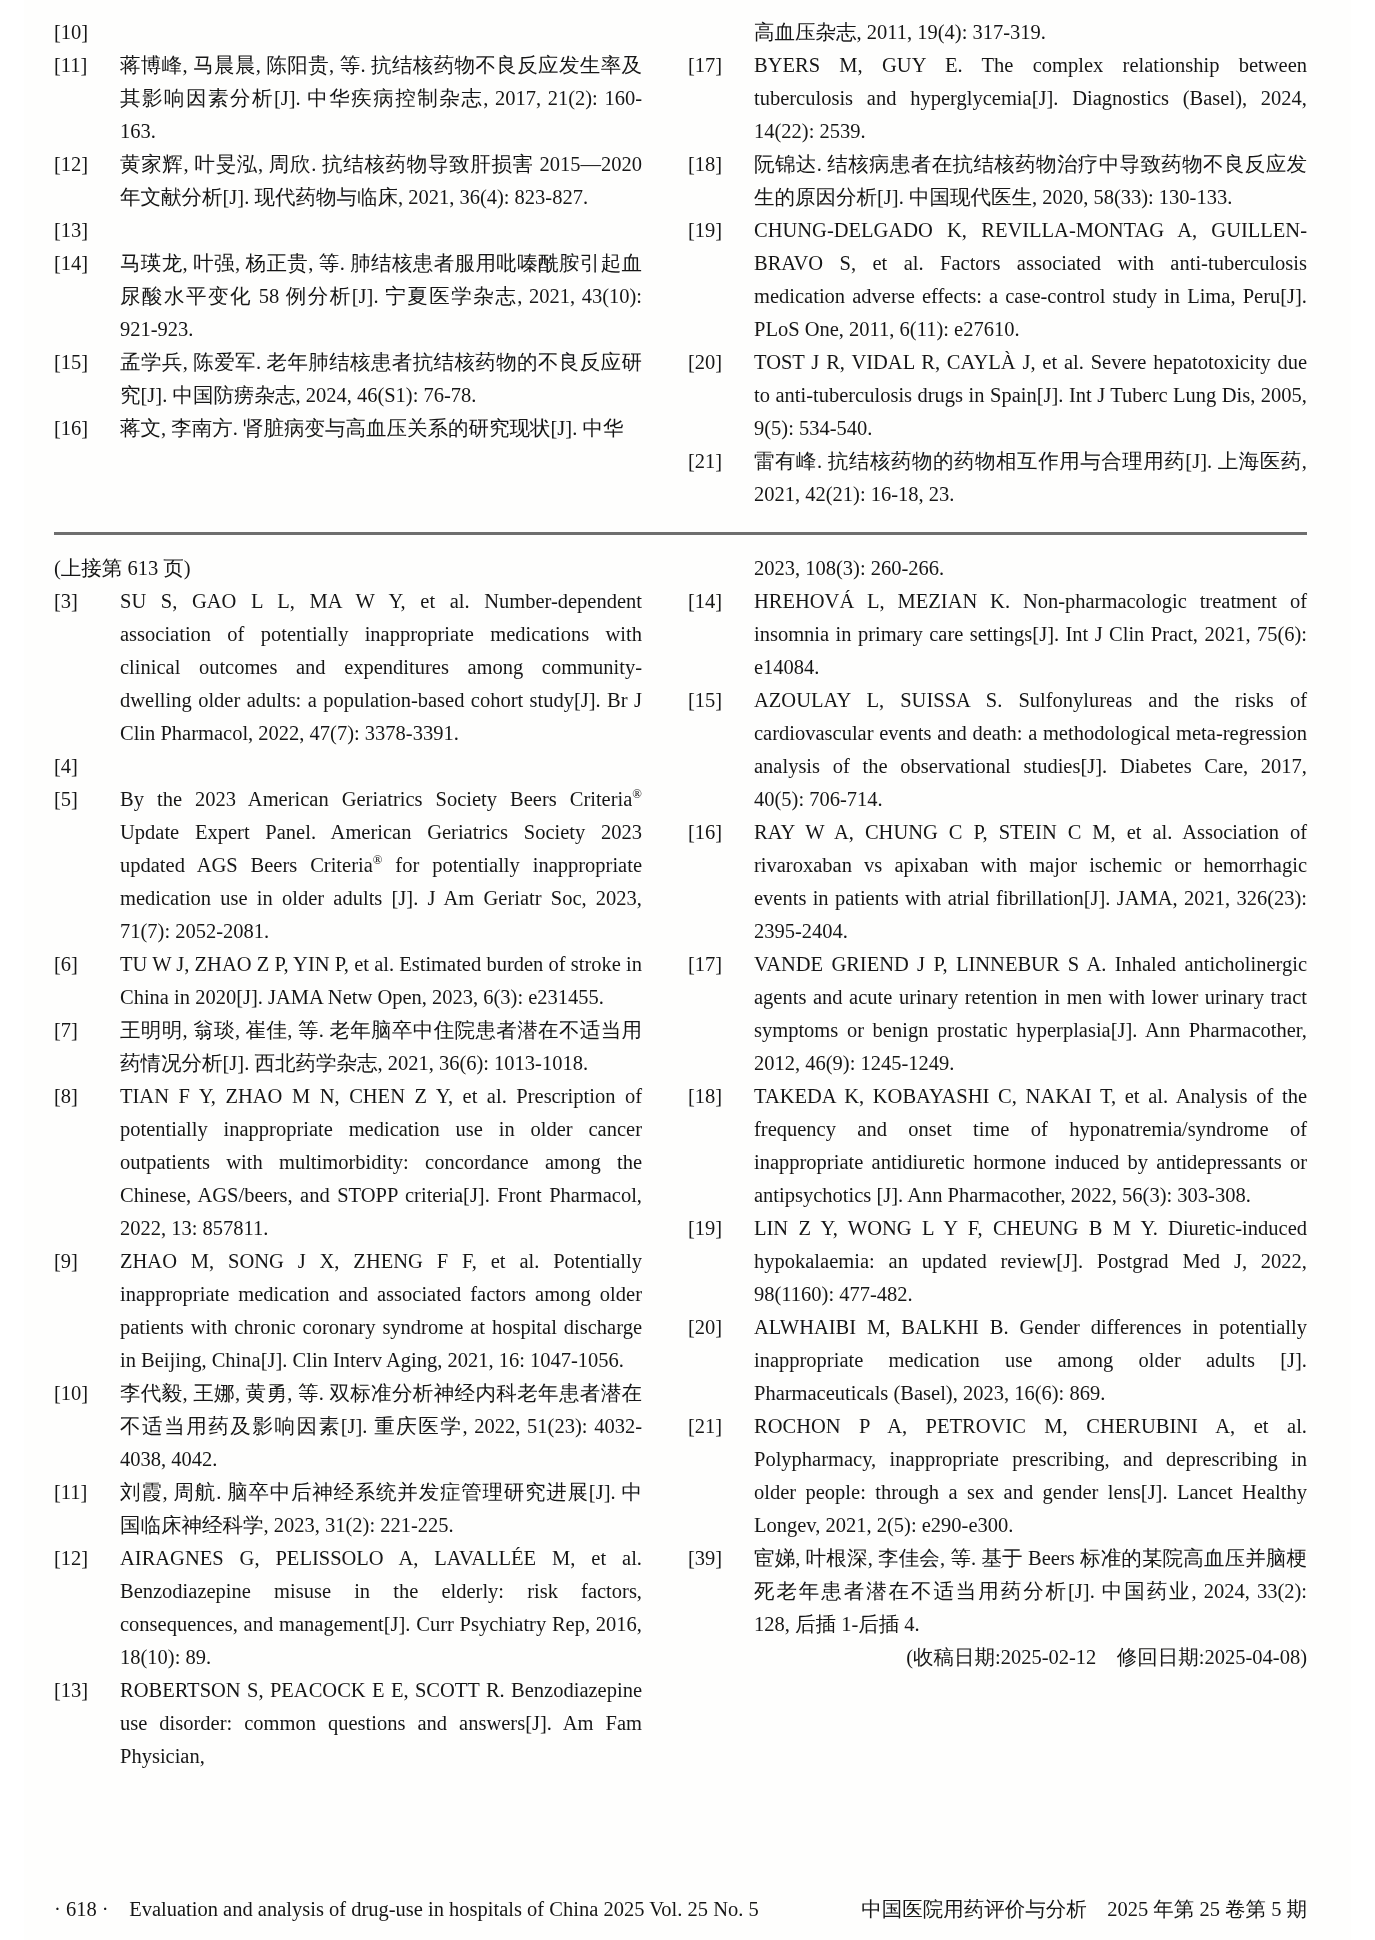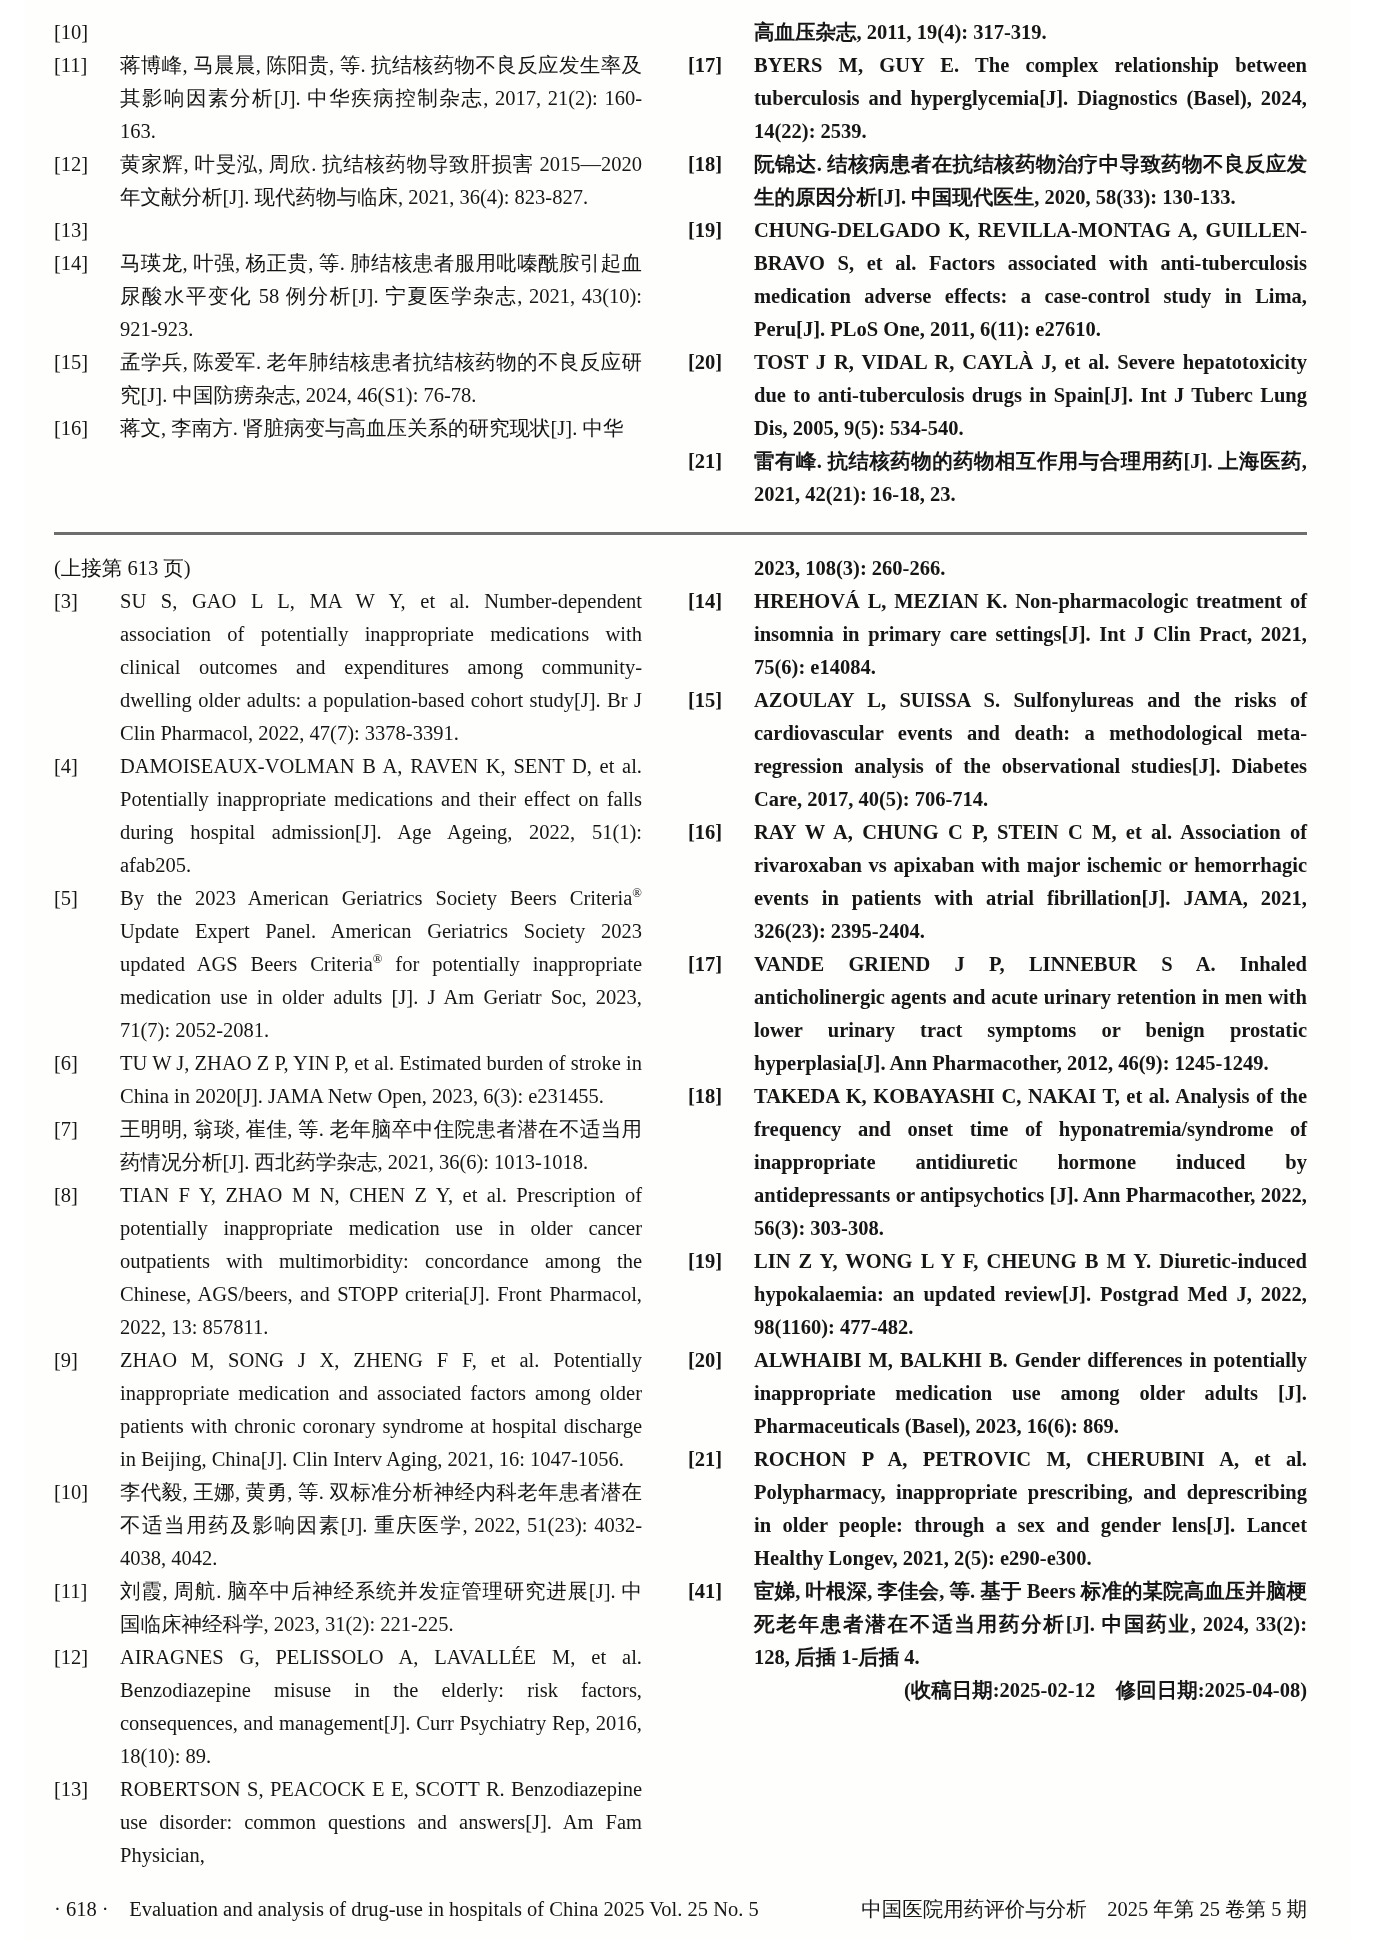--- a/index.html
+++ b/index.html
@@ -14,21 +14,21 @@
     font-family: "Liberation Serif", "DejaVu Serif", serif;
     font-size: 20.5px;
     line-height: 33px;
     padding: 16px 44px 14px 30px;
     display: flex;
     flex-direction: column;
     overflow: hidden;
   }
   .section { display: flex; gap: 46px; }
   .col-left  { width: 588px; flex: none; }
-  .col-right { flex: 1; min-width: 0; font-weight: bold; }
+  .col-right { flex: 1; min-width: 0; }
   .ref { display: flex; align-items: flex-start; }
   .ref-num { width: 66px; flex: none; }
   .ref-text { flex: 1; text-align: justify; }
   .ref-text sup { font-size: 0.62em; line-height: 0; }
   .continuation-note { text-align: left; }
   .date-line { text-align: right; }
   .divider {
     border: none;
     border-top: 3px solid #6e6e6e;
     width: 100%;
@@ -111,21 +111,20 @@
   <section class="section">
     <div class="col-left">
       <div class="continuation-note">(上接第 613 页)</div>
       <div>
           <div class="ref">
             <span class="ref-num">[3]</span>
             <span class="ref-text">SU S, GAO L L, MA W Y, et al. Number-dependent association of potentially inappropriate medications with clinical outcomes and expenditures among community-dwelling older adults: a population-based cohort study[J]. Br J Clin Pharmacol, 2022, 47(7): 3378-3391.</span>
           </div>
           <div class="ref">
             <span class="ref-num">[4]</span>
-            <span class="ref-text">DAMOISEAUX-VOLMAN B A, RAVEN K, SENT D, et al. Potentially inappropriate medications and their effect on falls during hospital admission[J]. Age Ageing, 2022, 51(1): afab205.</span>
           </div>
           <div class="ref">
             <span class="ref-num">[5]</span>
             <span class="ref-text">By the 2023 American Geriatrics Society Beers Criteria<sup>®</sup> Update Expert Panel. American Geriatrics Society 2023 updated AGS Beers Criteria<sup>®</sup> for potentially inappropriate medication use in older adults [J]. J Am Geriatr Soc, 2023, 71(7): 2052-2081.</span>
           </div>
           <div class="ref">
             <span class="ref-num">[6]</span>
             <span class="ref-text">TU W J, ZHAO Z P, YIN P, et al. Estimated burden of stroke in China in 2020[J]. JAMA Netw Open, 2023, 6(3): e231455.</span>
           </div>
           <div class="ref">
@@ -190,21 +189,21 @@
           </div>
           <div class="ref">
             <span class="ref-num">[20]</span>
             <span class="ref-text">ALWHAIBI M, BALKHI B. Gender differences in potentially inappropriate medication use among older adults [J]. Pharmaceuticals (Basel), 2023, 16(6): 869.</span>
           </div>
           <div class="ref">
             <span class="ref-num">[21]</span>
             <span class="ref-text">ROCHON P A, PETROVIC M, CHERUBINI A, et al. Polypharmacy, inappropriate prescribing, and deprescribing in older people: through a sex and gender lens[J]. Lancet Healthy Longev, 2021, 2(5): e290-e300.</span>
           </div>
           <div class="ref">
-            <span class="ref-num">[41]</span>
+            <span class="ref-num">[39]</span>
             <span class="ref-text">宦娣, 叶根深, 李佳会, 等. 基于 Beers 标准的某院高血压并脑梗死老年患者潜在不适当用药分析[J]. 中国药业, 2024, 33(2): 128, 后插 1-后插 4.</span>
           </div>
         </div>
       <div class="date-line">(收稿日期:2025-02-12　修回日期:2025-04-08)</div>
     </div>
   </section>
 
   <footer class="footer">
     <span>· 618 ·　Evaluation and analysis of drug-use in hospitals of China 2025 Vol. 25 No. 5</span>
     <span>中国医院用药评价与分析　2025 年第 25 卷第 5 期</span>

